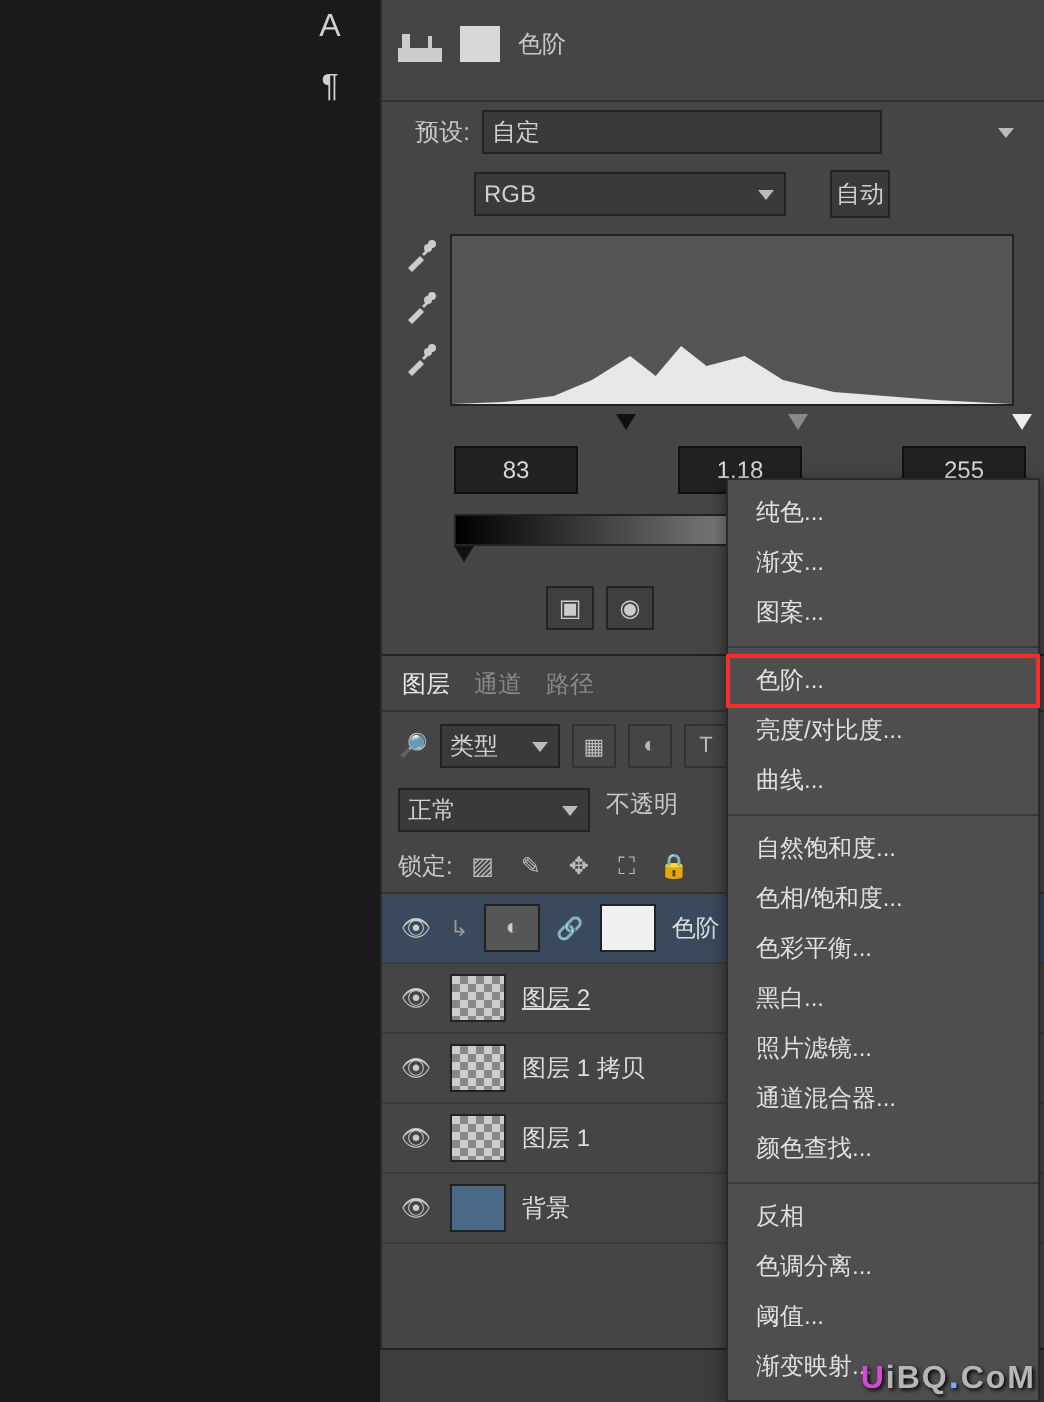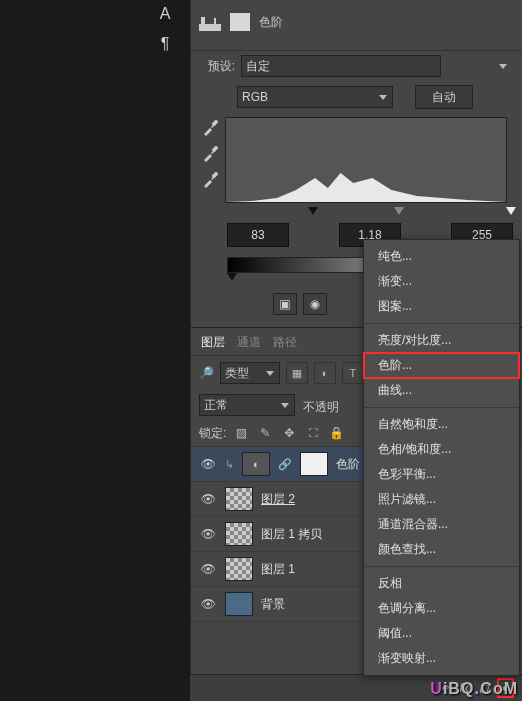--- a/index.html
+++ b/index.html
@@ -84,21 +84,21 @@
     border-left: 4px solid transparent;
     border-right: 4px solid transparent;
     border-top: 5px solid #bbb;
   }
   .btn {
     background: #3a3a3a;
     border: 1px solid #222;
     color: #d0d0d0;
     height: 22px;
     display: inline-flex; align-items: center; justify-content: center;
-    padding: 0 16px;
+    padding: 0 2px;
     cursor: pointer;
   }
   .eyedroppers {
     display: flex; flex-direction: column; gap: 8px; padding-top: 2px;
   }
   .eyedrop {
     width: 18px; height: 18px;
     display: flex; align-items:center; justify-content:center;
     color: #c8c8c8;
   }
@@ -140,21 +140,21 @@
   
   .layers-panel {
     border-top: 1px solid #222;
     margin-top: 4px;
   }
   .tabs { display:flex; gap:12px; padding: 6px 10px 4px; border-bottom: 1px solid #333; }
   .tab { color:#888; cursor:pointer; }
   .tab.active { color:#e8e8e8; }
   .layer-filters { display:flex; gap:6px; align-items:center; padding: 6px 8px; }
   .filter-ic { width:20px; height:20px; border:1px solid #333; display:flex; align-items:center; justify-content:center; color:#bbb; font-size:11px;}
-  .opacity-row { display:flex; gap:8px; align-items:flex-end; padding: 4px 8px; }
+  .opacity-row { display:flex; gap:8px; align-items:flex-start; padding: 4px 8px; }
   .lock-row { display:flex; gap:6px; align-items:center; padding: 4px 8px; border-bottom:1px solid #333;}
   .lock-ic { width:18px; height:18px; display:flex; align-items:center; justify-content:center; color:#bbb; font-size:12px;}
   .layer {
     display:flex; align-items:center; gap:8px; padding: 3px 8px;
     border-bottom:1px solid #3a3a3a; height: 28px;
   }
   .layer.active { background: #3a4a5c; }
   .eye { width:18px; text-align:center; color:#ccc; cursor:pointer; }
   .thumb {
     width: 26px; height: 22px; border:1px solid #222; background:#666;
@@ -381,27 +381,28 @@
   <span class="bb-ic">fx</span>
   <span class="bb-ic">◻</span>
   <span class="bb-ic" style="outline:2px solid #ff2a2a; padding:1px 3px;">◐</span>
 </div>
 
 <div class="context-menu" id="ctx">
     <div class="cm-item">纯色...</div>
     <div class="cm-item">渐变...</div>
     <div class="cm-item">图案...</div>
     <div class="cm-sep"></div>
+    <div class="cm-item highlight">色阶...</div>
     <div class="cm-item">亮度/对比度...</div>
-    <div class="cm-item highlight">色阶...</div>
     <div class="cm-item">曲线...</div>
     <div class="cm-sep"></div>
     <div class="cm-item">自然饱和度...</div>
     <div class="cm-item">色相/饱和度...</div>
     <div class="cm-item">色彩平衡...</div>
+    <div class="cm-item">黑白...</div>
     <div class="cm-item">照片滤镜...</div>
     <div class="cm-item">通道混合器...</div>
     <div class="cm-item">颜色查找...</div>
     <div class="cm-sep"></div>
     <div class="cm-item">反相</div>
     <div class="cm-item">色调分离...</div>
     <div class="cm-item">阈值...</div>
     <div class="cm-item">渐变映射...</div>
   </div>
 

